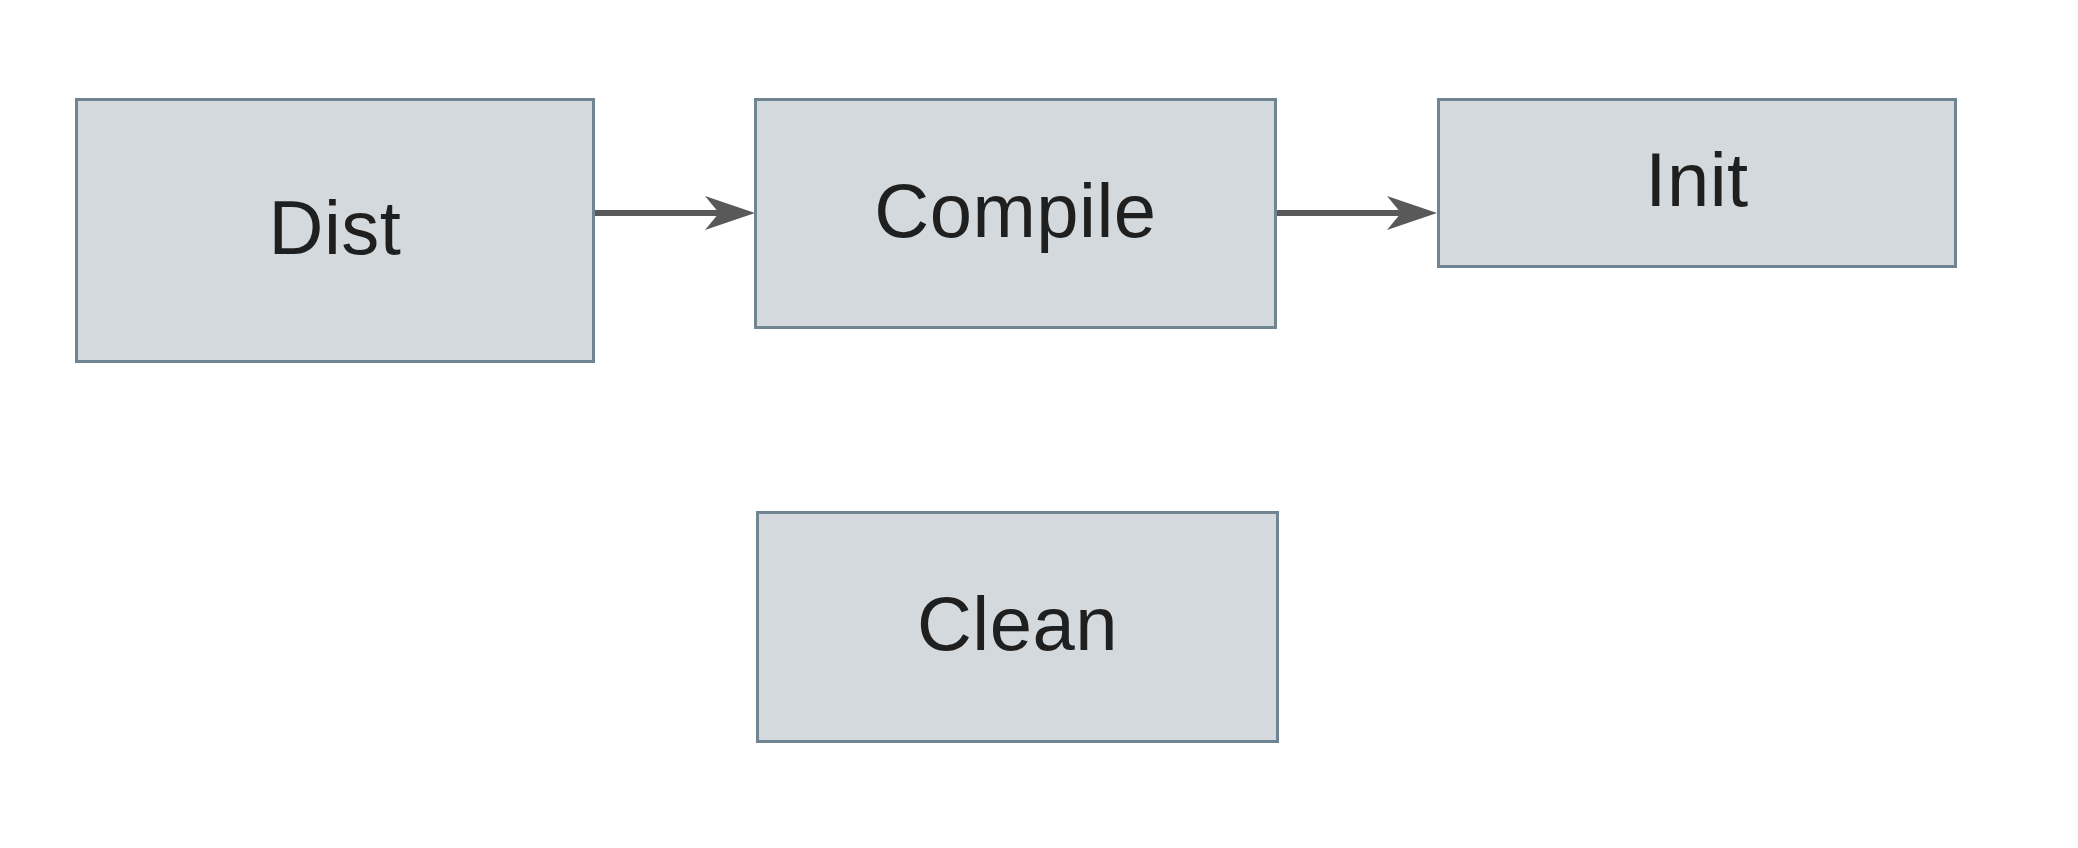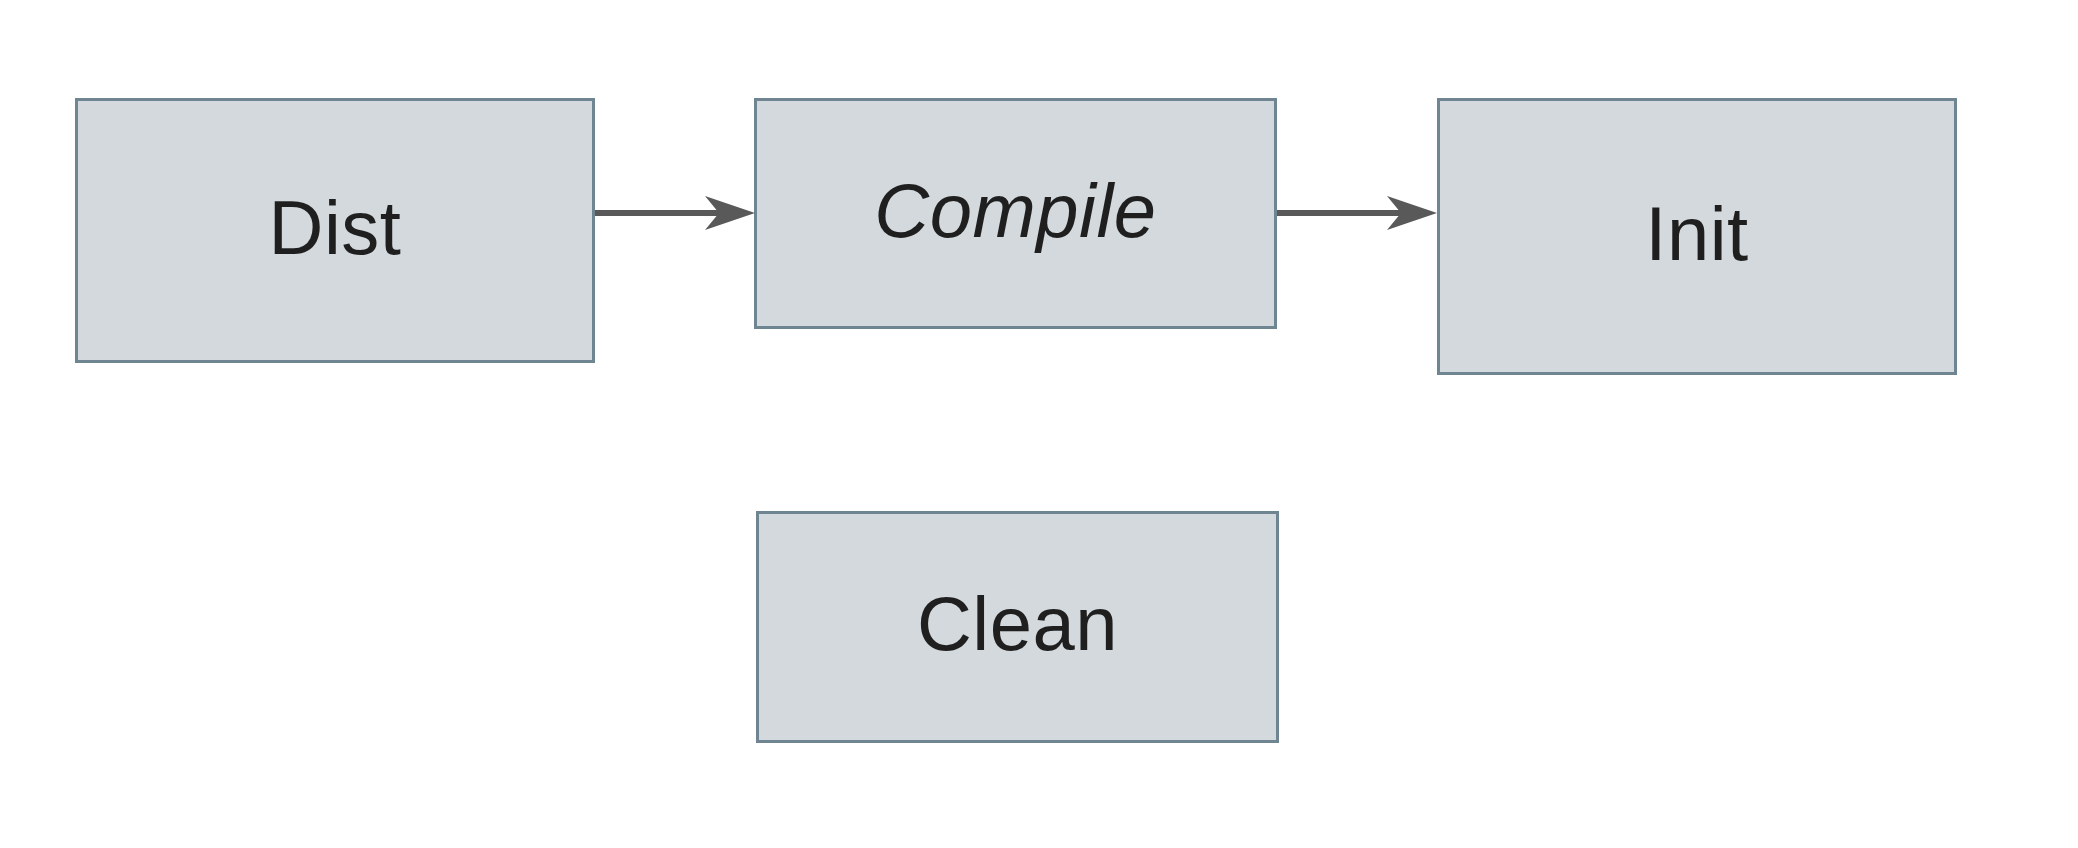--- a/index.html
+++ b/index.html
@@ -29,22 +29,22 @@
   .node-label {
     font-size: 76px;
     font-weight: 400;
     color: #1f1f1f;
     line-height: 1;
     letter-spacing: 0.5px;
     user-select: none;
     padding-bottom: 6px;
   }
   .node-dist    { left: 75px;   top: 98px;  width: 520px; height: 265px; }
-  .node-compile { left: 754px;  top: 98px;  width: 523px; height: 231px; font-style: italic; }
-  .node-init    { left: 1437px; top: 98px;  width: 520px; height: 277px; justify-content: center; }
+  .node-compile { left: 754px;  top: 98px;  width: 523px; height: 231px; }
+  .node-init    { left: 1437px; top: 98px;  width: 520px; height: 170px; justify-content: center; }
   .node-clean   { left: 756px;  top: 511px; width: 523px; height: 232px; align-items: center; }
   .arrow {
     position: absolute;
     width: 160px;
     height: 36px;
     top: 195px;
   }
   .arrow-1 { left: 595px; }
   .arrow-2 { left: 1277px; }
 </style>

